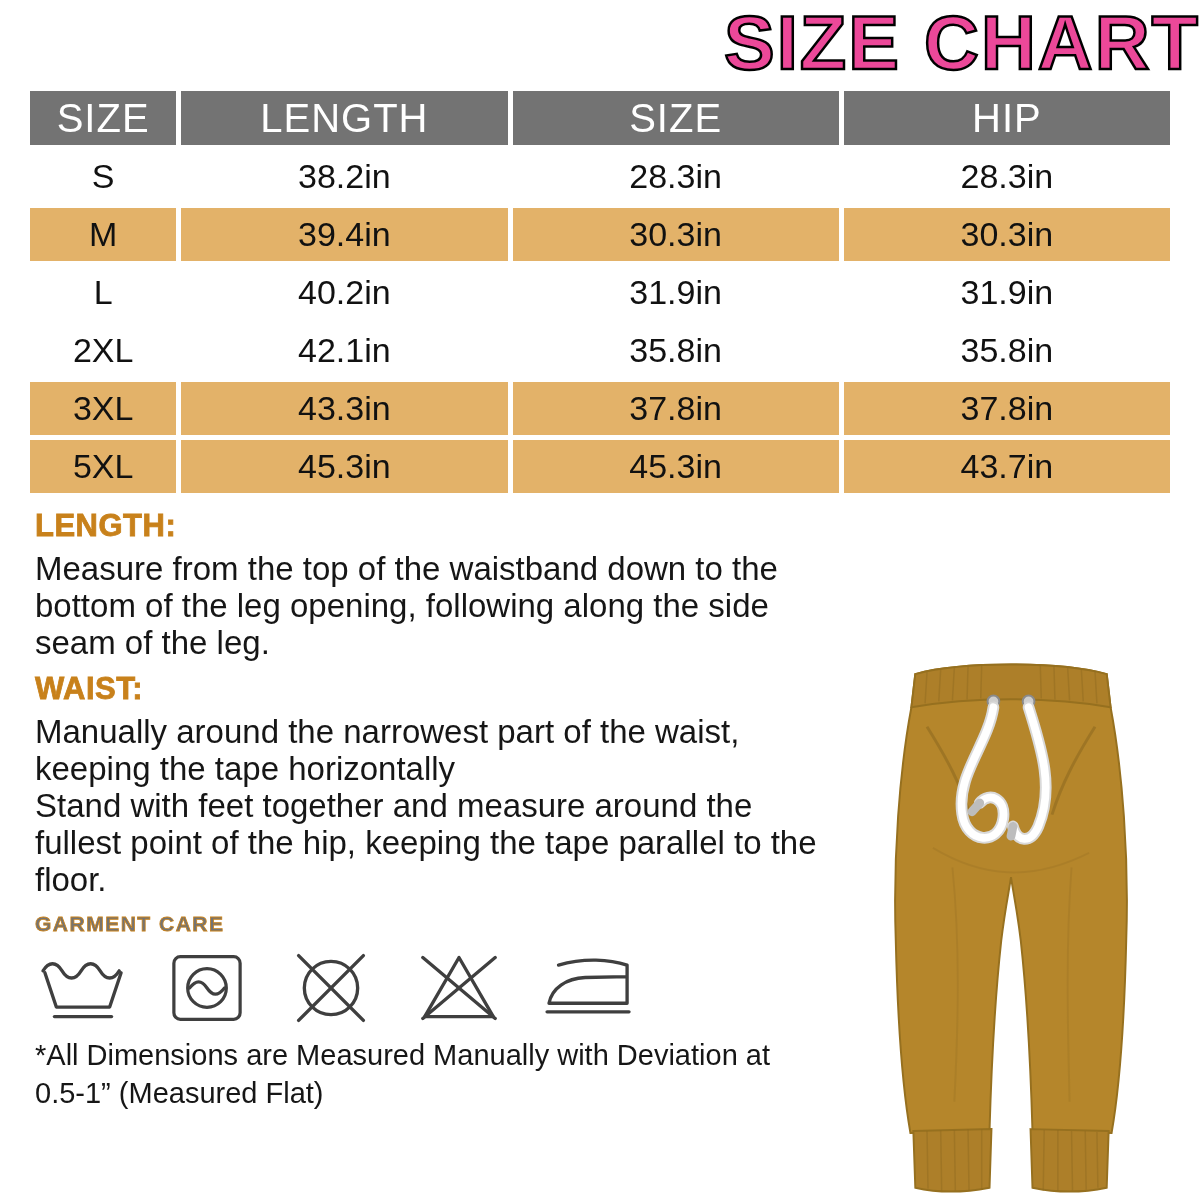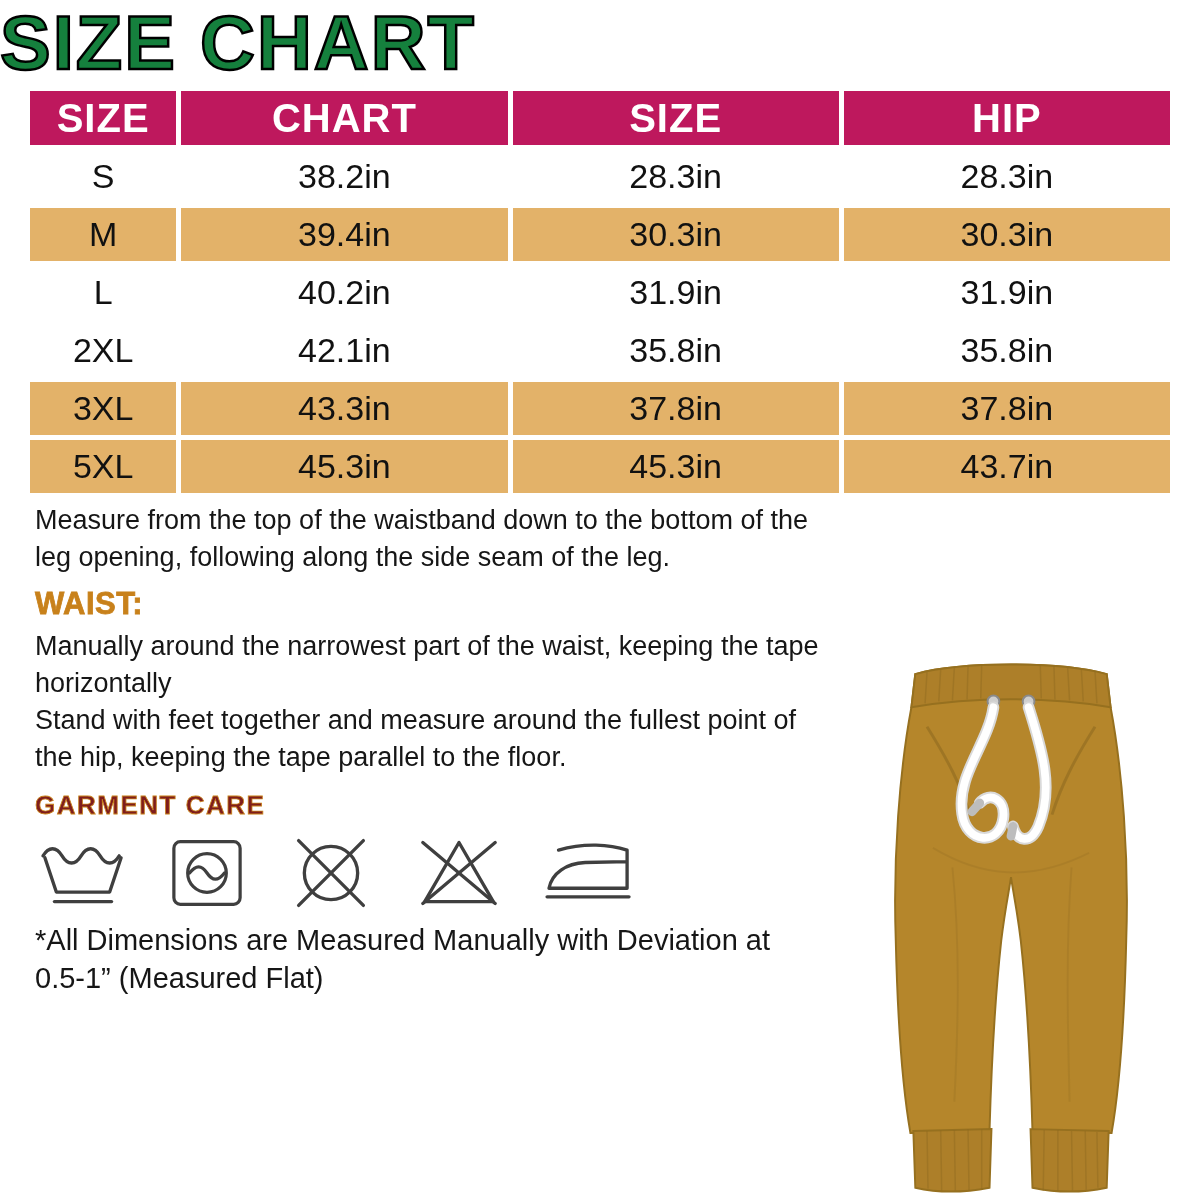--- a/index.html
+++ b/index.html
@@ -2,40 +2,40 @@
 <html><head>
 <meta charset="utf-8">
 <style>
   html,body{margin:0;padding:0;}
   body{
     width:1200px;height:1200px;background:#ffffff;
     font-family:"Liberation Sans", sans-serif;
     color:#111;position:relative;overflow:hidden;
   }
   .page-title{
-    text-align:left;
+    text-align:right;
     font-size:76px;
     font-weight:900;
     letter-spacing:2px;
     line-height:86px;
     height:86px;
-    color:#15803d;
+    color:#ec4899;
     -webkit-text-stroke:2.5px #000;
   }
   table.size-table{
     border-collapse:separate;
     border-spacing:5px;
     width:1150px;
     margin:0 auto;
     table-layout:fixed;
   }
   table.size-table th{
-    background:#be185d;
+    background:#737373;
     color:#fff;
-    font-weight:700;
+    font-weight:400;
     font-size:40px;
     height:52px;
     text-align:center;
     letter-spacing:1px;
   }
   table.size-table td{
     font-size:34px;
     text-align:center;
     height:51px;
     background:#ffffff;
@@ -47,28 +47,28 @@
   }
   .sec-heading{
     color:#C8811B;
     font-weight:bold;
     font-size:31px;
     letter-spacing:0.5px;
     -webkit-text-stroke:0.8px #C8811B;
     margin:10px 0 6px 0;
   }
   .sec-body{
-    font-size:27px;
+    font-size:33px;
     line-height:37px;
     color:#161616;
   }
   .care-heading{
-    color:#7f1d1d;
+    color:#737373;
     font-weight:bold;
-    font-size:26px;
+    font-size:21px;
     letter-spacing:1.5px;
     -webkit-text-stroke:0.8px #C8811B;
     margin:14px 0 6px 0;
   }
   .care-icons{
     display:flex;
     align-items:center;
     gap:30px;
     margin:12px 0 6px 0;
   }
@@ -96,21 +96,21 @@
 <table class="size-table">
   <colgroup>
     <col style="width:13%">
       <col style="width:29%">
       <col style="width:29%">
       <col style="width:29%">
   </colgroup>
   <tbody>
       <tr>
     <th>SIZE</th>
-    <th>CHART</th>
+    <th>LENGTH</th>
     <th>SIZE</th>
     <th>HIP</th>
   </tr>
   <tr>
     <td>S</td>
     <td>38.2in</td>
     <td>28.3in</td>
     <td>28.3in</td>
   </tr>
   <tr class="alt">
@@ -140,20 +140,21 @@
   <tr class="alt">
     <td>5XL</td>
     <td>45.3in</td>
     <td>45.3in</td>
     <td>43.7in</td>
   </tr>
 </tbody>
   </table>
 
 <div class="info">
+  <div class="sec-heading">LENGTH:</div>
   <div class="sec-body">Measure from the top of the waistband down to the bottom of the leg opening, following along the side seam of the leg.</div>
 
   <div class="sec-heading">WAIST:</div>
   <div class="sec-body">Manually around the narrowest part of the waist, keeping the tape horizontally</div>
 
   <div class="sec-body">Stand with feet together and measure around the fullest point of the hip, keeping the tape parallel to the floor.</div>
 
   <div class="care-heading">GARMENT CARE</div>
 
   <div class="care-icons">

